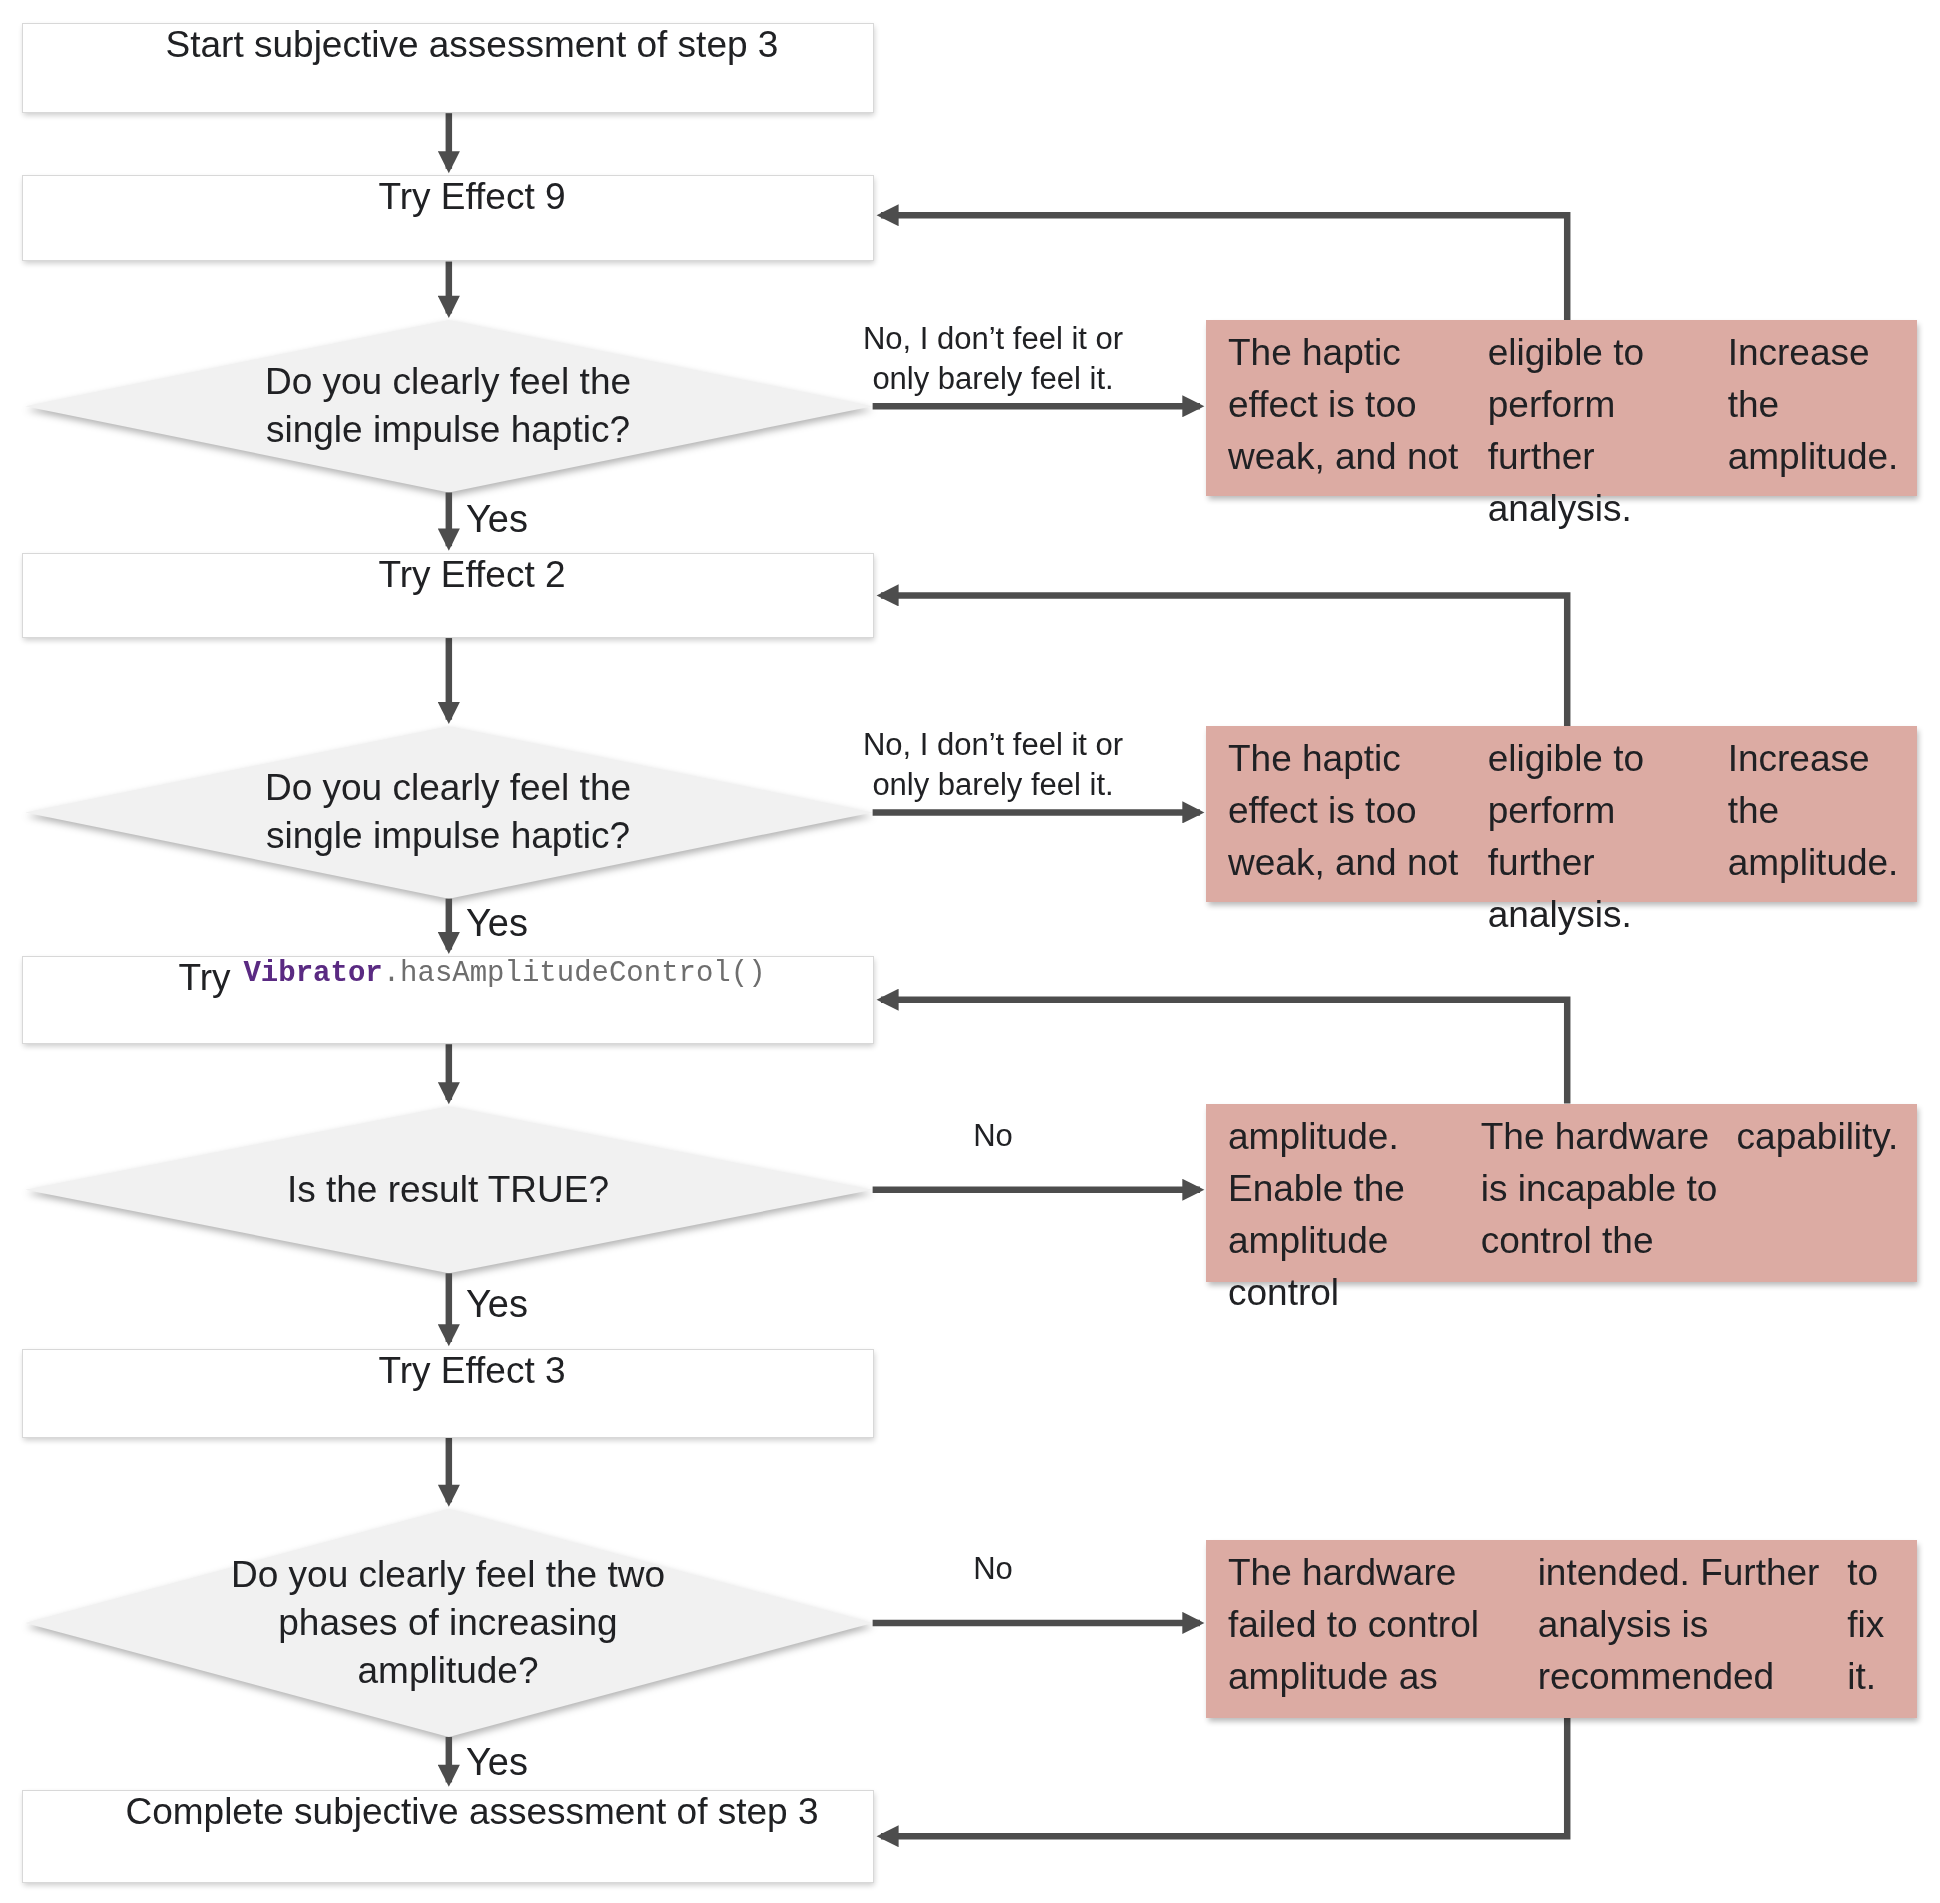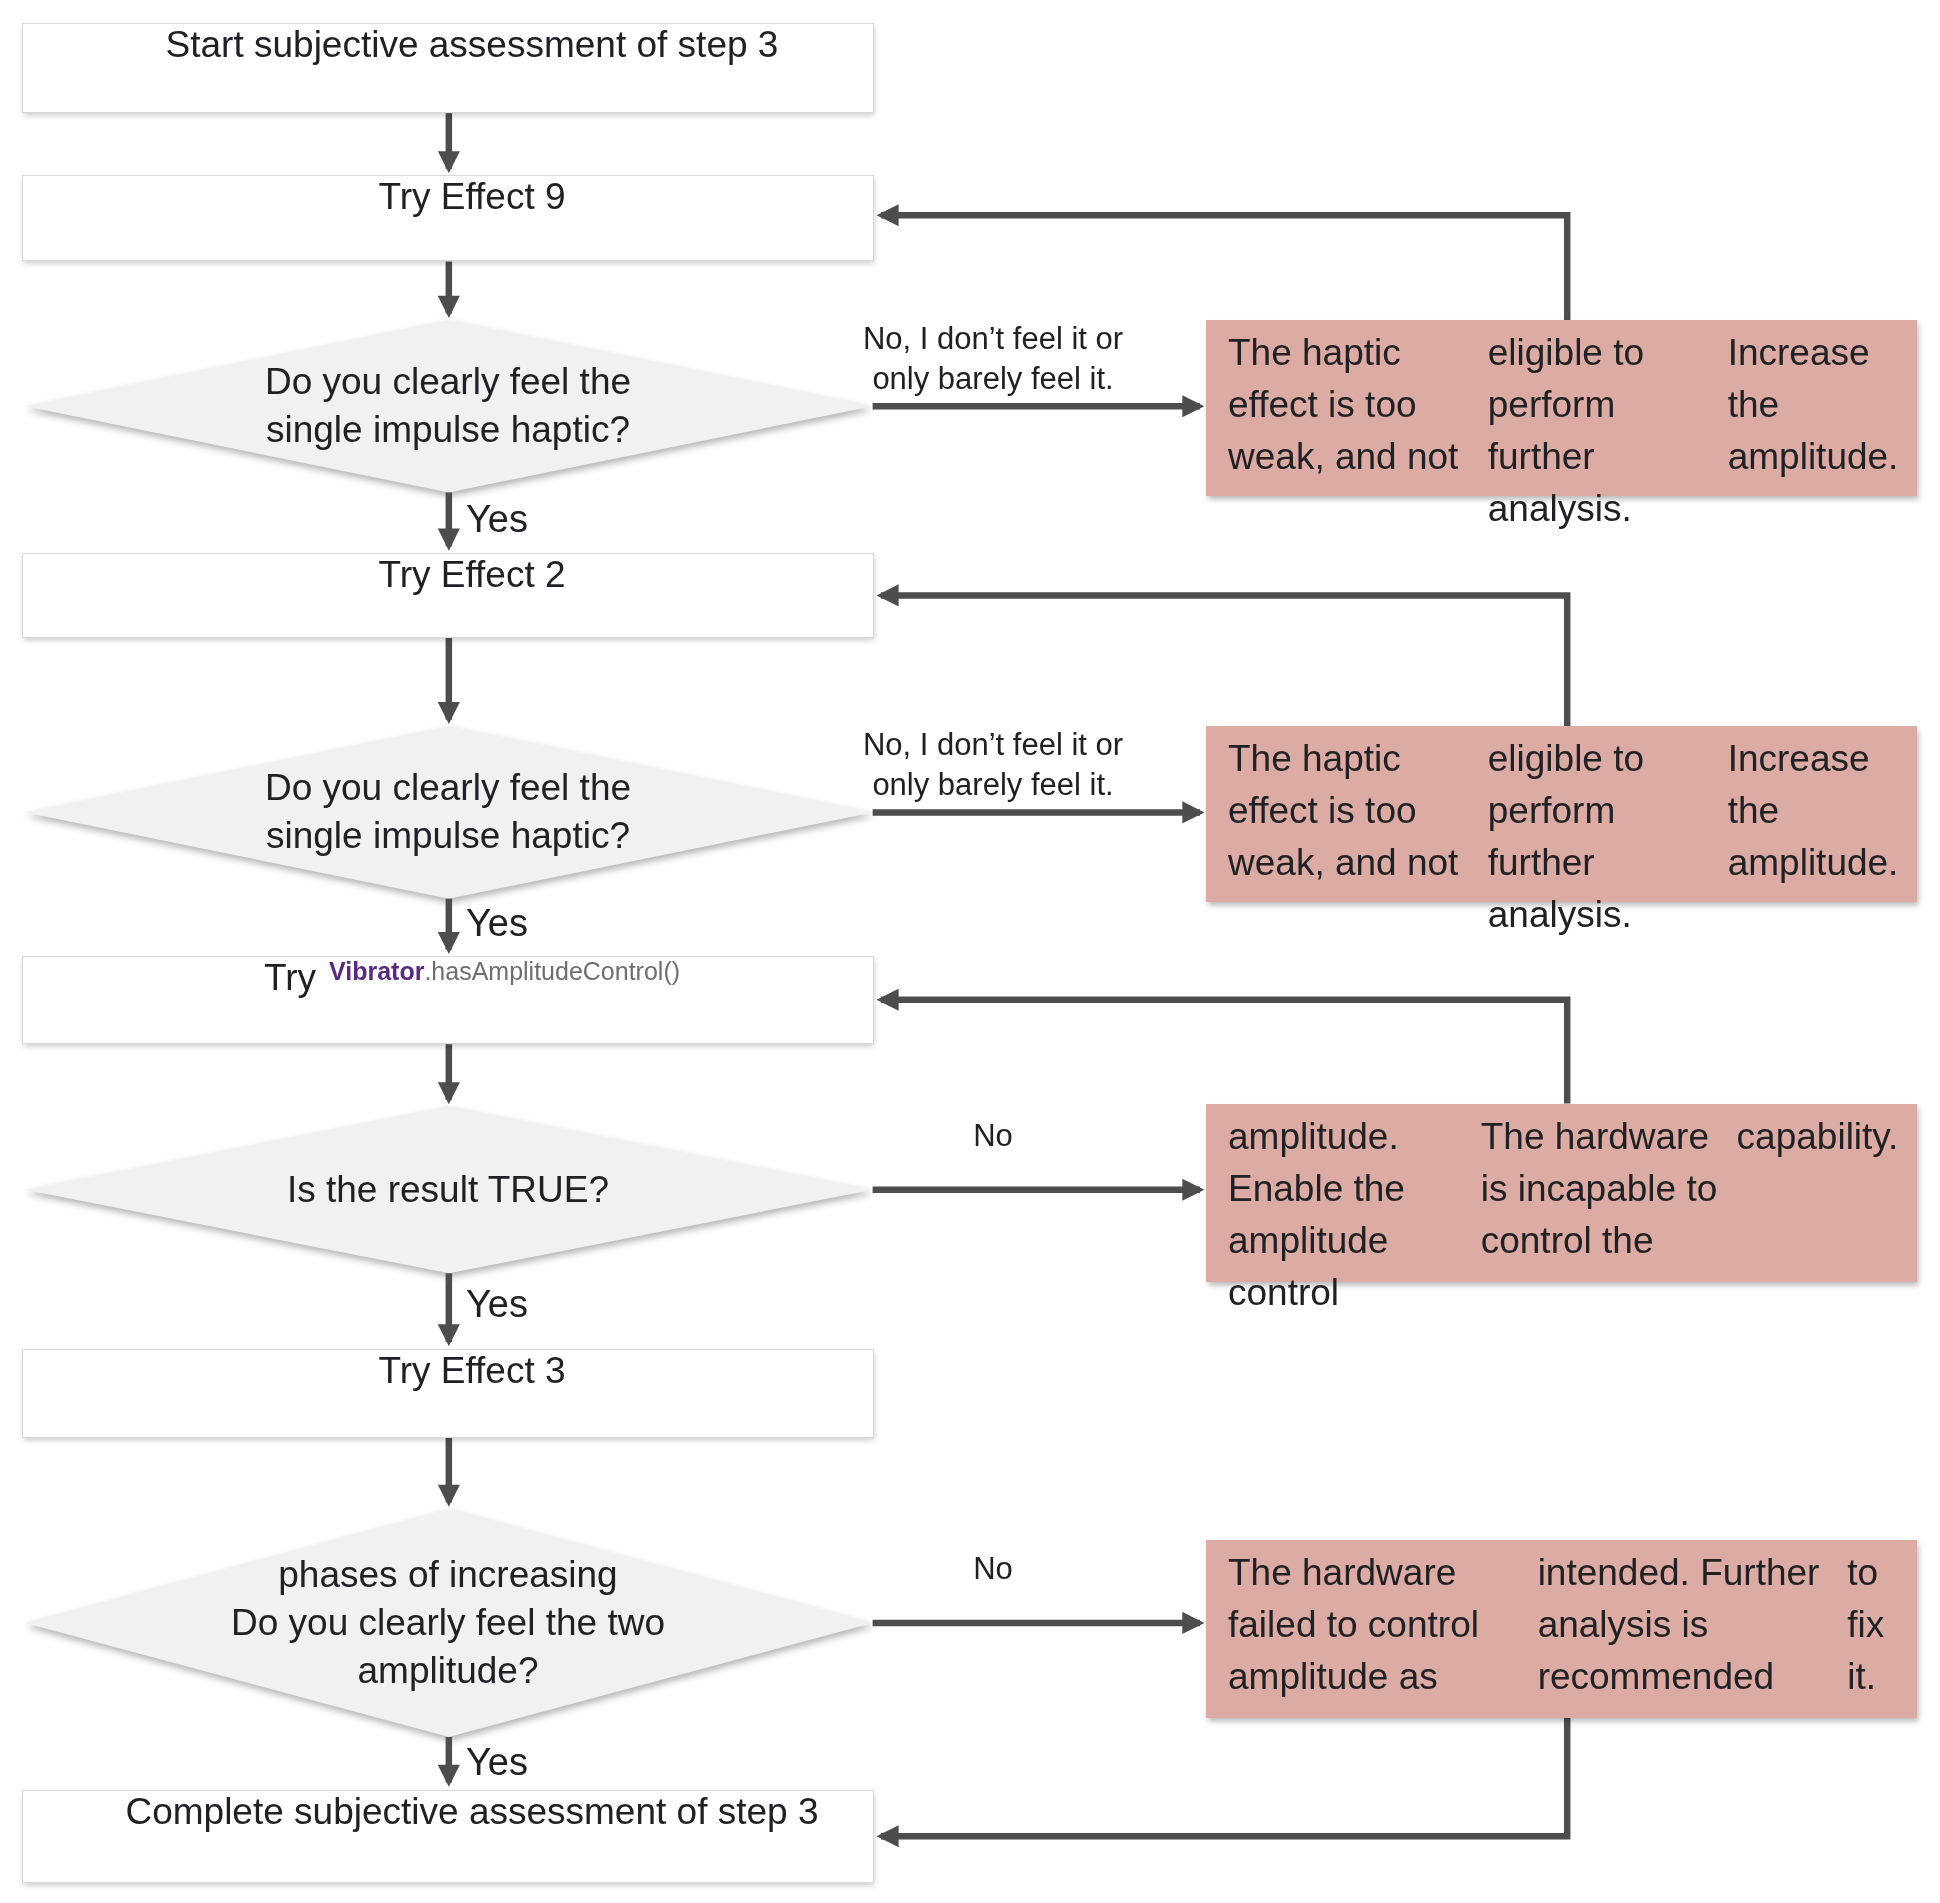--- a/index.html
+++ b/index.html
@@ -77,22 +77,22 @@
     line-height: 40px;
   }
   .yn-label {
     position: absolute;
     left: 466px;
     font-size: 38px;
     line-height: 35px;
     text-align: left;
   }
   .code {
-    font-family: Liberation Sans, sans-serif;
-    font-size: 25px;
+    font-family: Liberation Mono, monospace;
+    font-size: 29px;
   }
   .code-class {
     font-weight: bold;
     color: #5a2a82;
   }
   .code-rest {
     color: #6e6e6e;
   }
   .prefix {
     margin-right: 13px;
@@ -170,22 +170,22 @@
   <div class="dtext" style="top:764px;">
     <div>Do you clearly feel the</div>
     <div>single impulse haptic?</div>
   </div>
 
   <div class="dtext" style="top:1166px;">
     <div>Is the result TRUE?</div>
   </div>
 
   <div class="dtext" style="top:1551px;">
+    <div>Do you clearly feel the two</div>
     <div>phases of increasing</div>
-    <div>Do you clearly feel the two</div>
     <div>amplitude?</div>
   </div>
 
   <div class="rbox" style="top:320px;height:176px;">
     <div>The haptic effect is too weak, and not</div>
     <div>eligible to perform further analysis.</div>
     <div>Increase the amplitude.</div>
   </div>
 
   <div class="rbox" style="top:726px;height:176px;">

